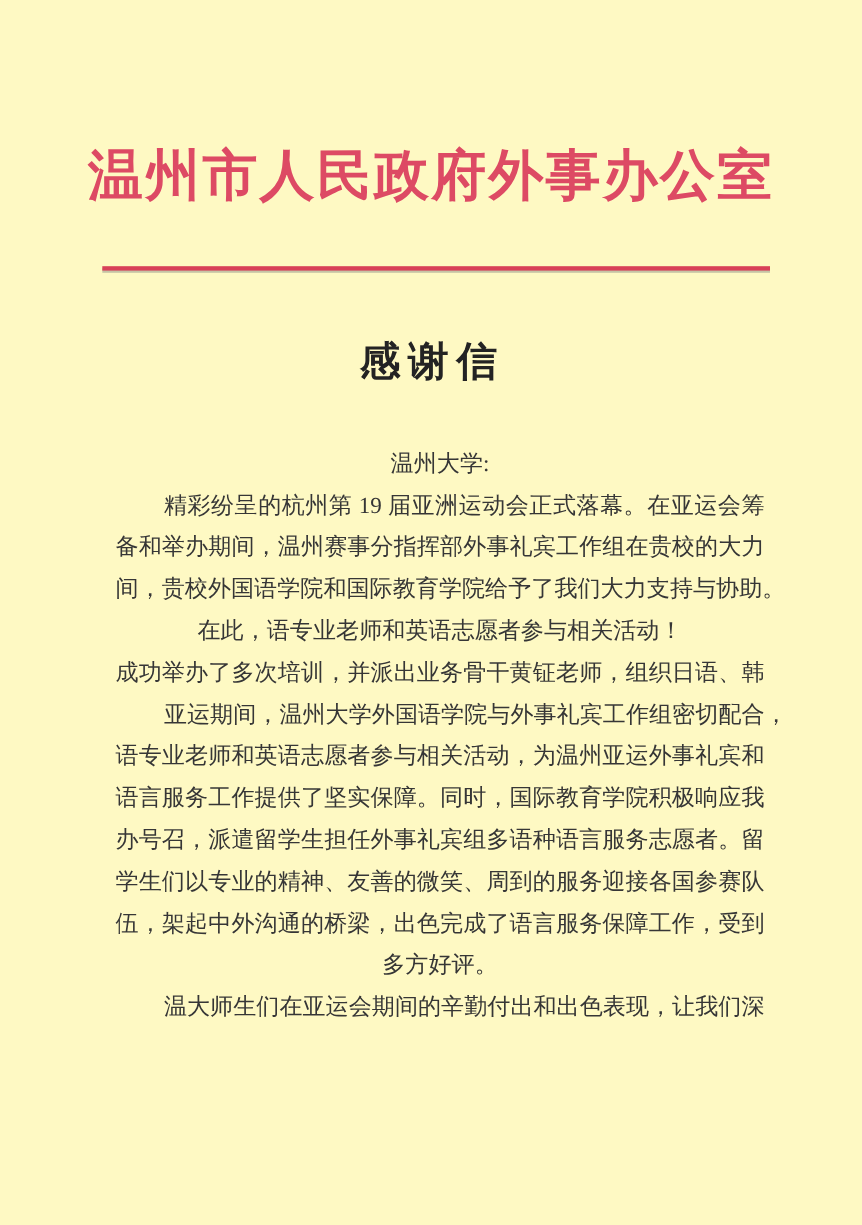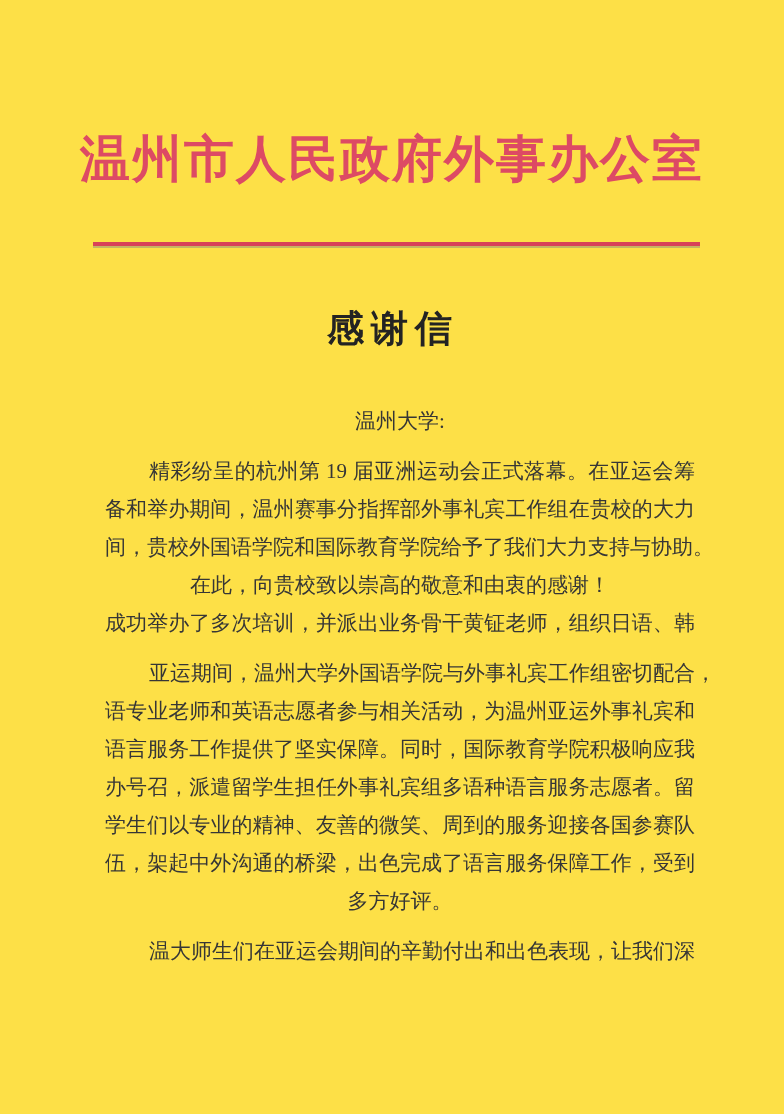--- a/index.html
+++ b/index.html
@@ -4,21 +4,21 @@
 <style>
   html, body {
     margin: 0;
     padding: 0;
     background: #ffffff;
   }
   .page {
     position: relative;
     width: 784px;
     height: 1114px;
-    background: #fde047;
+    background: #fef9c3;
     overflow: hidden;
     font-family: "Liberation Serif", "DejaVu Serif", serif;
   }
   .letterhead {
     position: absolute;
     top: 126px;
     left: 0;
     width: 100%;
     text-align: center;
     font-size: 50px;
@@ -61,41 +61,40 @@
     line-height: 38px;
     white-space: nowrap;
     text-align: center;
   }
   .body-line.justify {
     text-align: justify;
     text-align-last: justify;
   }
   .body-line.indent {
     padding-left: 44px;
-    margin-top: 12px;
   }
 </style>
 </head>
 <body>
 
 <div class="page">
 
   <div class="letterhead">温州市人民政府外事办公室</div>
 
   <div class="red-rule"></div>
 
   <h1 class="letter-title">感谢信</h1>
 
   <div class="letter-body">
 
   <div class="body-line">温州大学:</div>
       <div class="body-line indent justify">精彩纷呈的杭州第 19 届亚洲运动会正式落幕。在亚运会筹</div>
       <div class="body-line justify">备和举办期间，温州赛事分指挥部外事礼宾工作组在贵校的大力</div>
       <div class="body-line justify">间，贵校外国语学院和国际教育学院给予了我们大力支持与协助。</div>
-      <div class="body-line">在此，向贵校致以崇高的敬意和由衷的感谢！</div>
+      <div class="body-line">在此，语专业老师和英语志愿者参与相关活动！</div>
       <div class="body-line justify">成功举办了多次培训，并派出业务骨干黄钲老师，组织日语、韩</div>
       <div class="body-line indent justify">亚运期间，温州大学外国语学院与外事礼宾工作组密切配合，</div>
       <div class="body-line justify">语专业老师和英语志愿者参与相关活动，为温州亚运外事礼宾和</div>
       <div class="body-line justify">语言服务工作提供了坚实保障。同时，国际教育学院积极响应我</div>
       <div class="body-line justify">办号召，派遣留学生担任外事礼宾组多语种语言服务志愿者。留</div>
       <div class="body-line justify">学生们以专业的精神、友善的微笑、周到的服务迎接各国参赛队</div>
       <div class="body-line justify">伍，架起中外沟通的桥梁，出色完成了语言服务保障工作，受到</div>
       <div class="body-line">多方好评。</div>
       <div class="body-line indent justify">温大师生们在亚运会期间的辛勤付出和出色表现，让我们深</div>
     </div>

